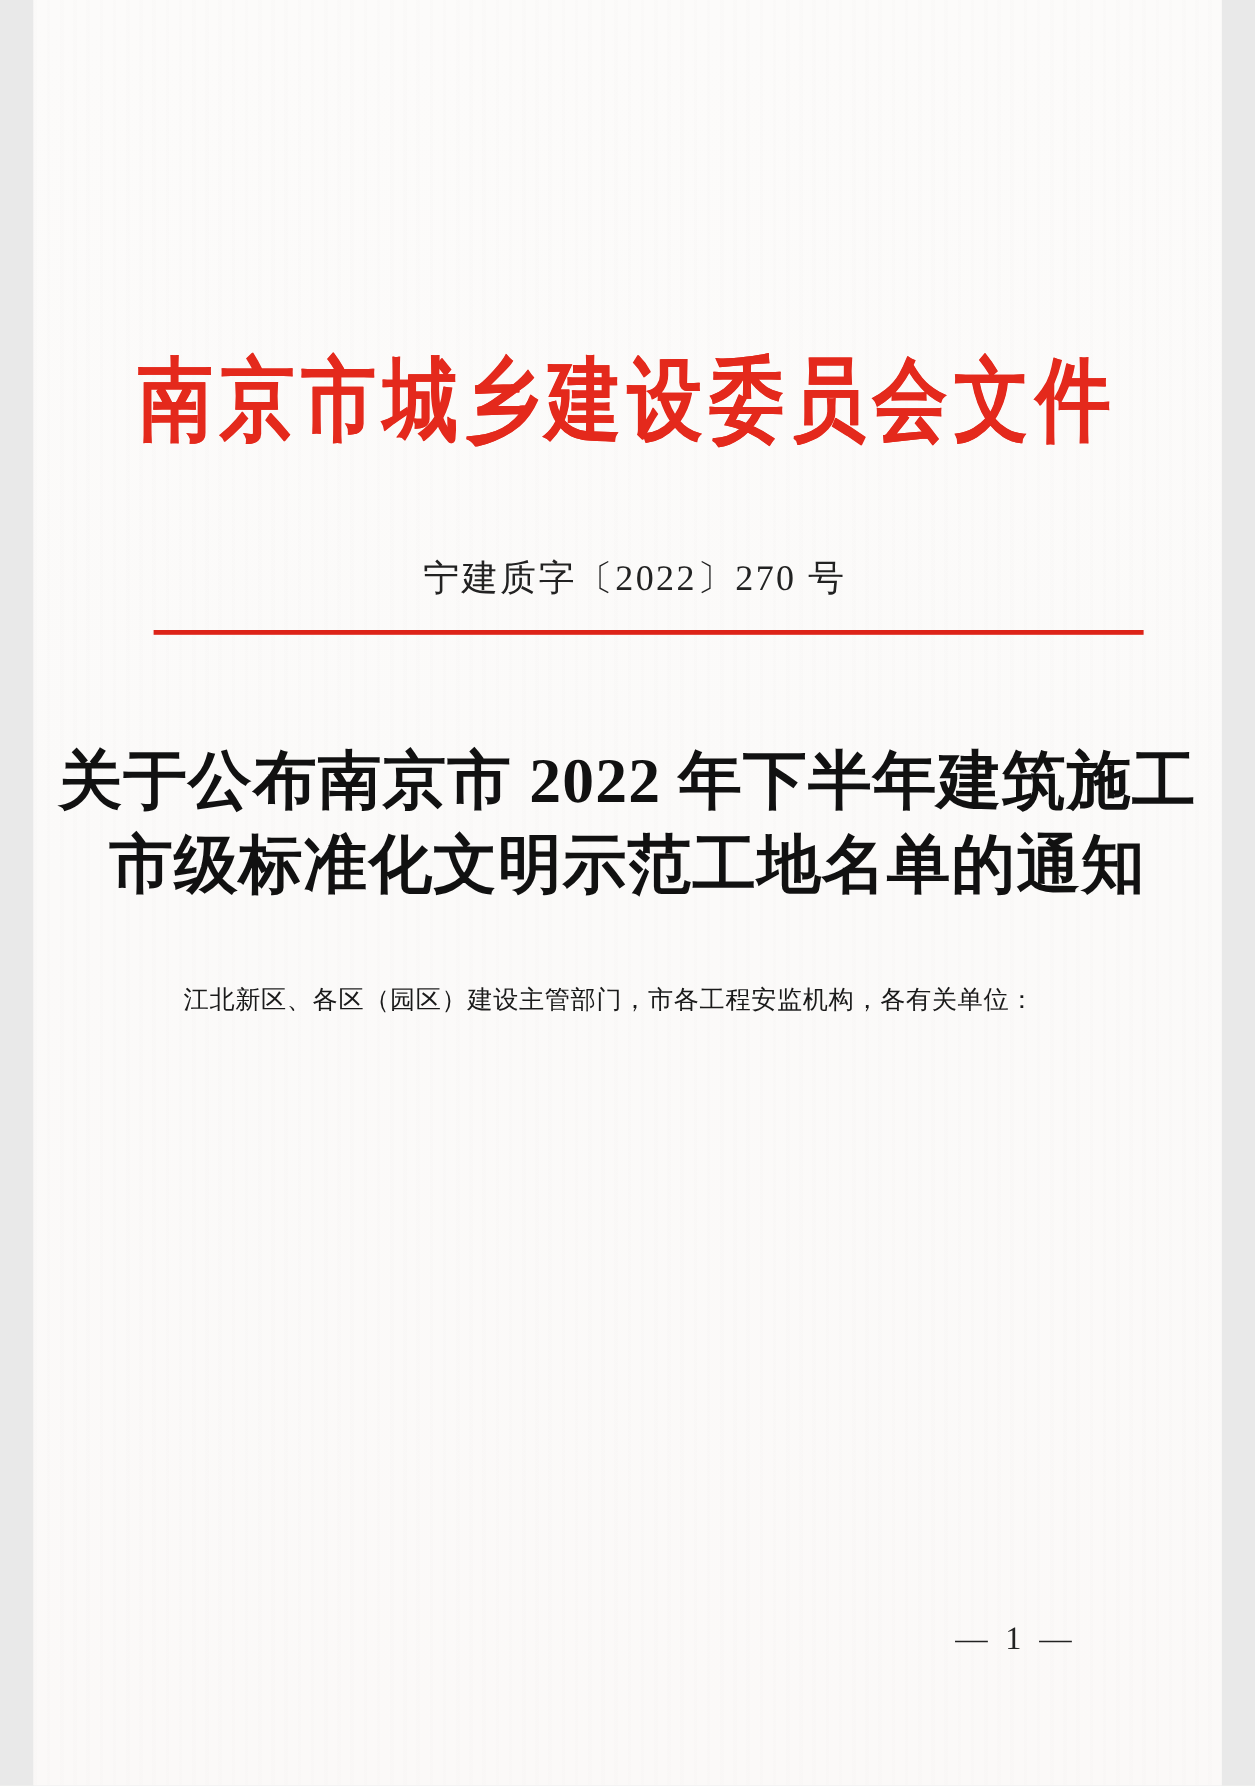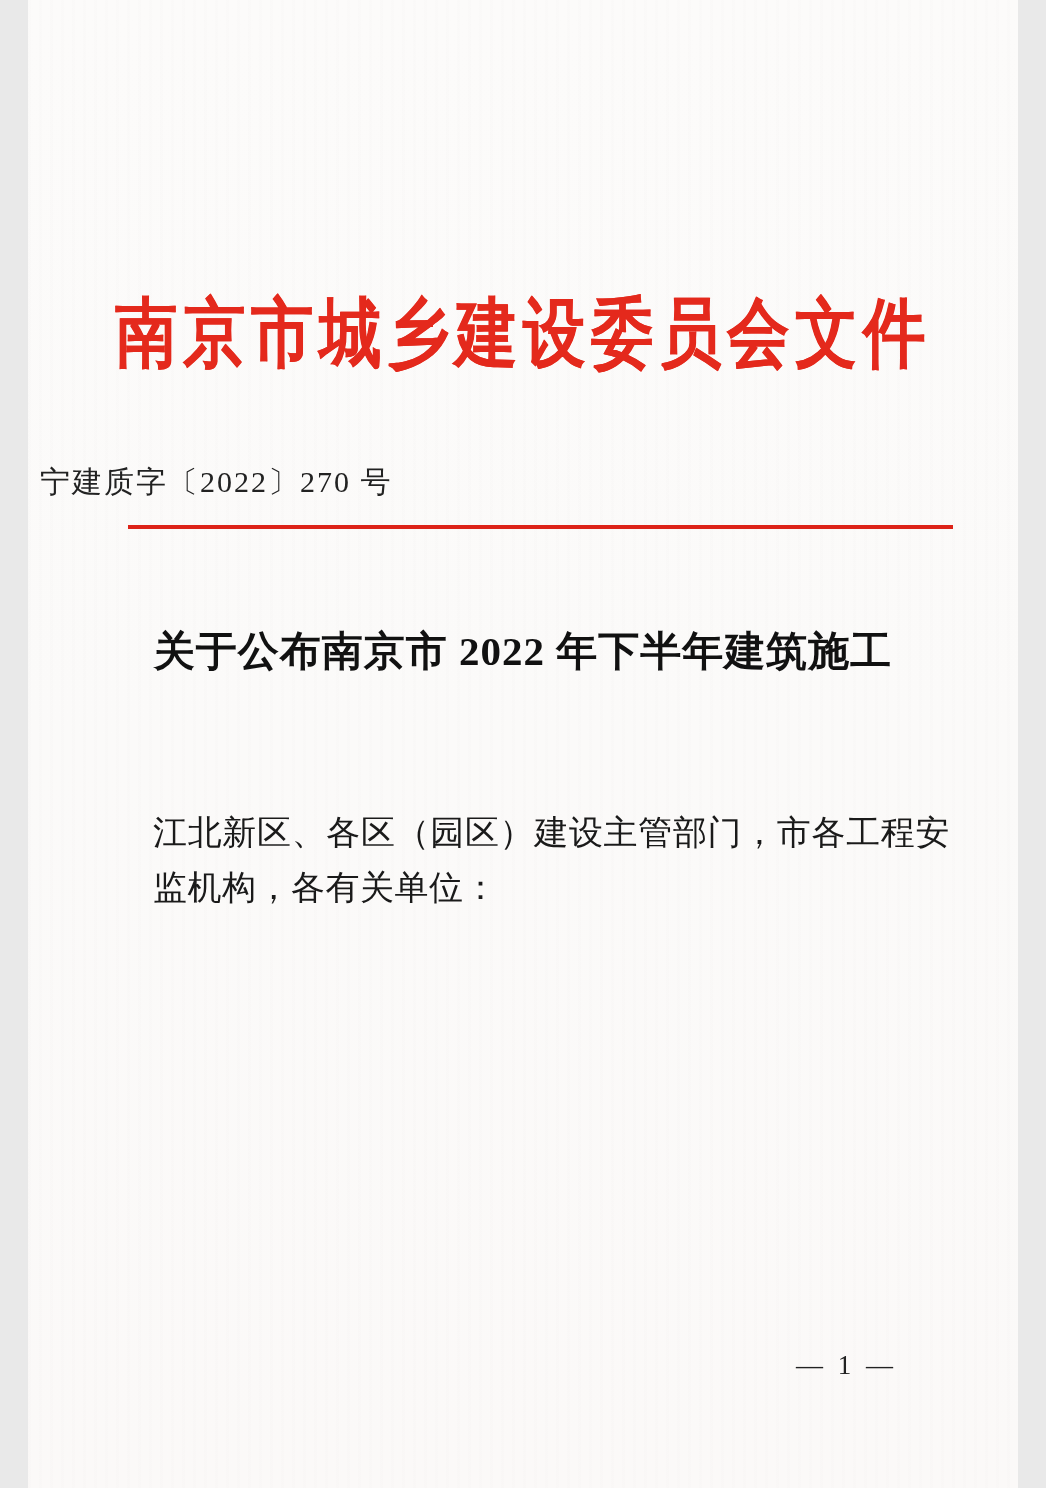--- a/index.html
+++ b/index.html
@@ -40,20 +40,21 @@
     transform-origin: top center;
     text-shadow: 0.5px 0 0 #e4291c;
   }
 
   
   .doc-number {
     position: absolute;
     top: 462px;
     left: 0;
     width: 100%;
+    text-align: center;
     font-size: 30px;
     letter-spacing: 2px;
     color: #222;
     padding-left: 12px;
   }
 
   
   .red-rule {
     position: absolute;
     top: 525px;
@@ -63,34 +64,34 @@
     background: #dd2318;
   }
 
   
   .doc-title {
     position: absolute;
     top: 616px;
     left: 0;
     width: 100%;
     text-align: center;
-    font-size: 41px;
+    font-size: 53px;
     font-weight: bold;
     line-height: 70px;
     color: #111;
     letter-spacing: 1px;
   }
 
   
   .body-block {
     position: absolute;
     top: 806px;
     left: 125px;
     width: 797px;
-    font-size: 34px;
+    font-size: 21px;
     line-height: 54.5px;
     color: #1a1a1a;
     text-align: justify;
     letter-spacing: 0.5px;
   }
   .body-block p.indent {
     text-indent: 2em;
   }
   .body-block p {
     text-align: justify;
@@ -114,20 +115,21 @@
 <div class="page">
 
   <div class="org-title">南京市城乡建设委员会文件</div>
 
   <div class="doc-number">宁建质字〔2022〕270 号</div>
 
   <div class="red-rule"></div>
 
   <div class="doc-title">
     <div>关于公布南京市 2022 年下半年建筑施工</div>
+    <div>市级标准化文明示范工地名单的通知</div>
   </div>
 
   <div class="body-block">
     <p>江北新区、各区（园区）建设主管部门，市各工程安监机构，各有关单位：</p>
   </div>
 
   <div class="page-number">— 1 —</div>
 
 </div>
 

